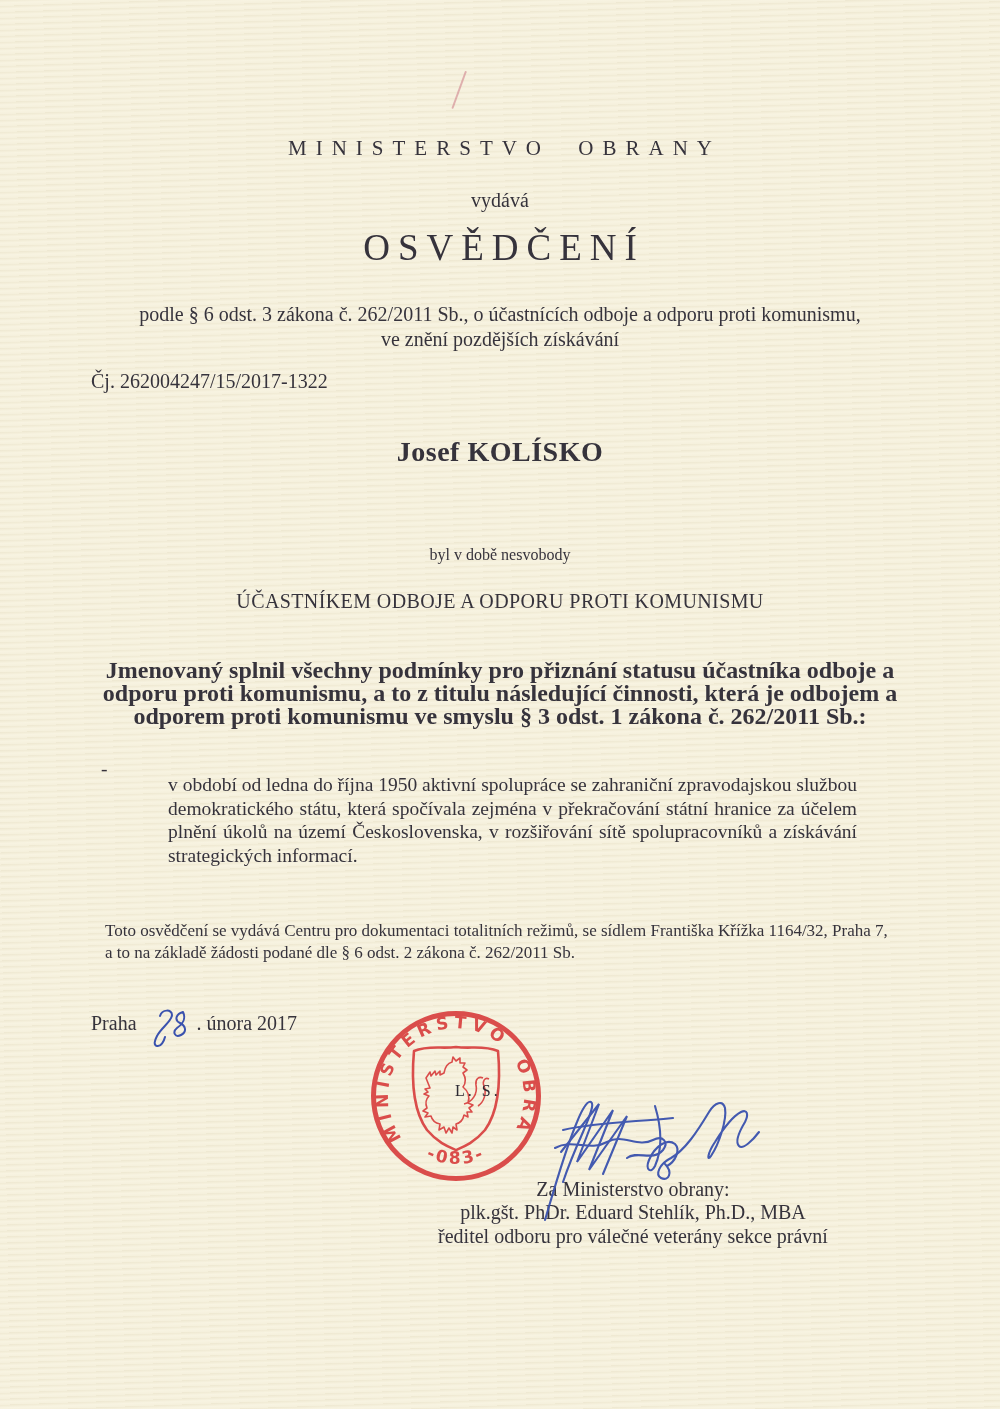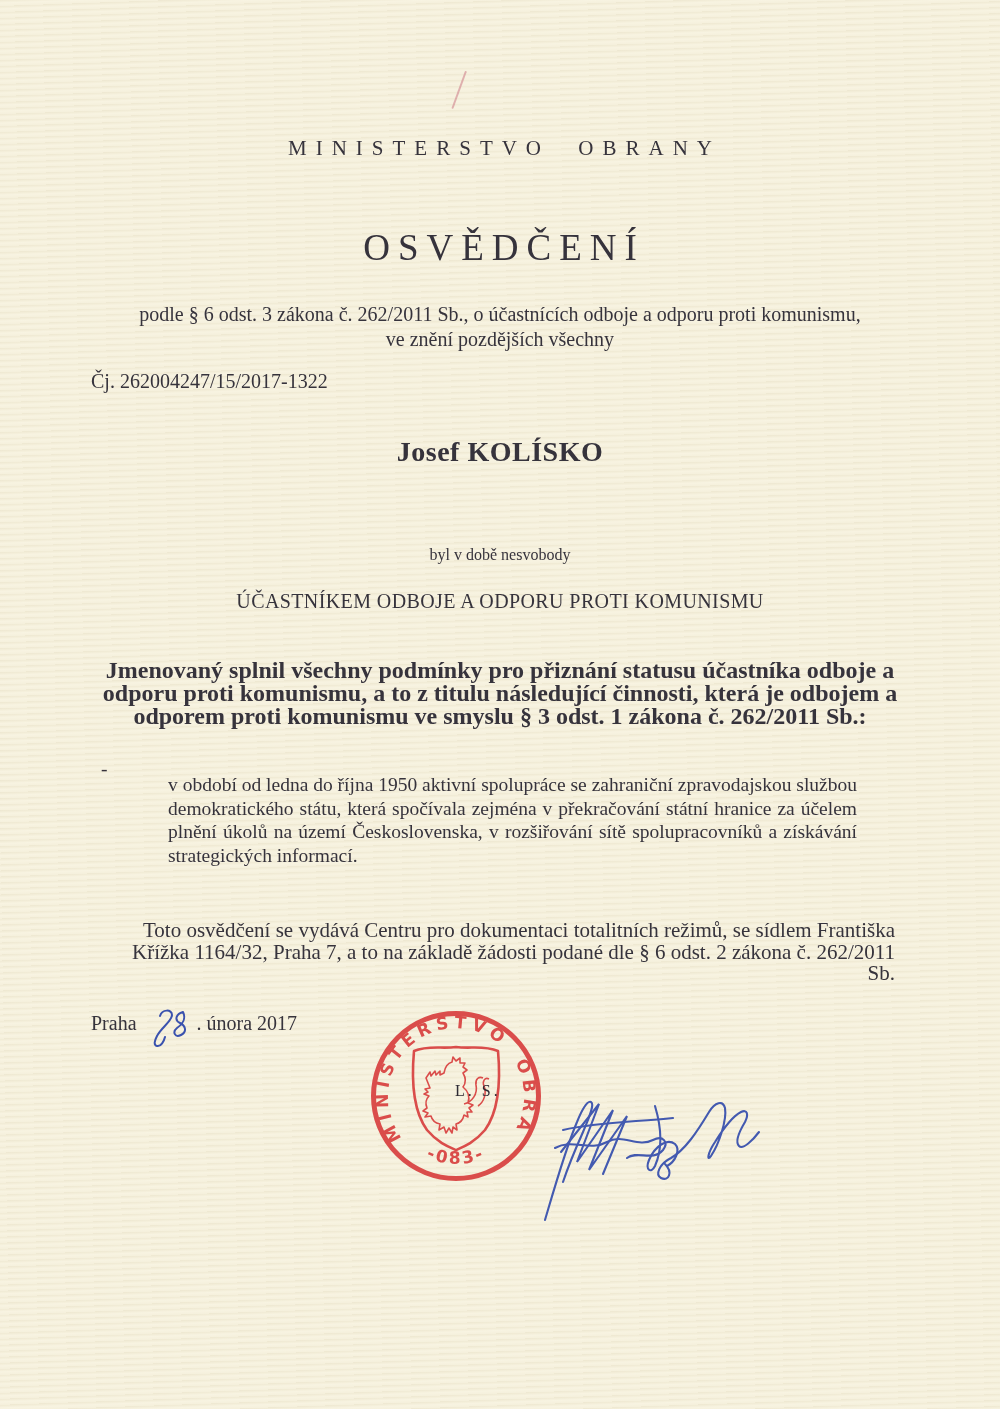--- a/index.html
+++ b/index.html
@@ -27,21 +27,21 @@
   .born{top:501px;font-size:20px;}
   .intro{top:546px;font-size:16px;}
   .statusline{top:590px;font-size:20px;letter-spacing:0.4px;}
   .just{position:absolute;left:94px;top:659px;width:812px;
         font-weight:bold;font-size:24px;line-height:23px;text-align:center;}
   .activity{position:absolute;left:101px;top:757px;width:772px;display:flex;
         font-size:19.5px;line-height:23.5px;}
   .activity .dash{width:51px;flex:none;}
   .activity p{margin:16px;flex:1;text-align:justify;}
   .issued{position:absolute;left:105px;top:920px;width:790px;
-        font-size:21px;line-height:21.5px;text-align:right;}
+        font-size:17px;line-height:21.5px;text-align:left;}
   .dateline{position:absolute;left:91px;top:1012px;font-size:20px;
         display:flex;align-items:flex-start;}
   .hand28{margin:-6px 2px 0 14px;flex:none;}
   .stamp{position:absolute;left:367px;top:1007px;width:178px;height:178px;
         opacity:0.92;z-index:2;}
   .ls{position:absolute;left:455px;top:1082px;font-size:16px;letter-spacing:3px;
         color:#2e2b34;z-index:3;}
   .sig{position:absolute;left:505px;top:1088px;width:270px;height:140px;z-index:4;}
   .sigblock{position:absolute;left:383px;top:1178px;width:500px;text-align:center;
         font-size:20px;line-height:23.4px;}
@@ -50,23 +50,24 @@
         transform:rotate(20deg);transform-origin:top center;}
 </style>
 </head>
 <body>
 
 <div class="page">
 
   <div class="scratch"></div>
 
   <div class="center ministry">MINISTERSTVO OBRANY</div>
+  <div class="center vydava">vydává</div>
   <div class="center title">OSVĚDČENÍ</div>
   <div class="center sub1">podle § 6 odst. 3 zákona č. 262/2011 Sb., o účastnících odboje a odporu proti komunismu,</div>
-  <div class="center sub2">ve znění pozdějších všechny</div>
+  <div class="center sub2">ve znění pozdějších získávání</div>
 
   <div class="ref">Čj. 262004247/15/2017-1322</div>
 
   <div class="center name">Josef KOLÍSKO</div>
 
 
   <div class="center intro">byl v době nesvobody</div>
   <div class="center statusline">ÚČASTNÍKEM ODBOJE A ODPORU PROTI KOMUNISMU</div>
 
   <div class="just">Jmenovaný splnil všechny podmínky pro přiznání statusu účastníka odboje a odporu proti komunismu, a to z titulu následující činnosti, která je odbojem a odporem proti komunismu ve smyslu § 3 odst. 1 zákona č. 262/2011 Sb.:</div>
@@ -123,14 +124,19 @@
     <g fill="none" stroke="#3a52ae" stroke-width="2.1" stroke-linecap="round" opacity="0.95">
       <path d="M40,132 C46,112 60,62 72,34 C76,24 82,12 86,14 C90,16 84,30 78,44 C70,62 62,82 58,94"></path>
       <path d="M56,64 L94,16 L72,74 L108,22 L84,82 L122,28 L98,86"></path>
       <path d="M50,60 C68,50 84,64 102,54 C118,45 132,60 148,52 C158,47 164,54 158,62 C148,74 132,62 122,70"></path>
       <path d="M58,42 C92,34 130,34 168,30"></path>
       <path d="M150,18 C156,38 158,60 150,78 C146,86 140,82 144,72 C150,58 162,50 170,56 C176,62 170,74 162,78"></path>
       <path d="M160,76 C168,84 164,94 156,90 C150,87 154,76 166,70 C180,62 192,44 204,24 C210,14 218,12 220,20 C222,32 214,56 206,68 C202,74 202,66 210,54 C220,38 228,28 236,24 C242,21 244,26 240,34 C234,44 230,54 234,58 C238,62 248,52 254,44"></path>
     </g>
   </svg>
 
+  <div class="sigblock">
+    <div>Za Ministerstvo obrany:</div>
+    <div>plk.gšt. PhDr. Eduard Stehlík, Ph.D., MBA</div>
+    <div>ředitel odboru pro válečné veterány sekce právní</div>
+  </div>
 
 </div>
 
 </body></html>

